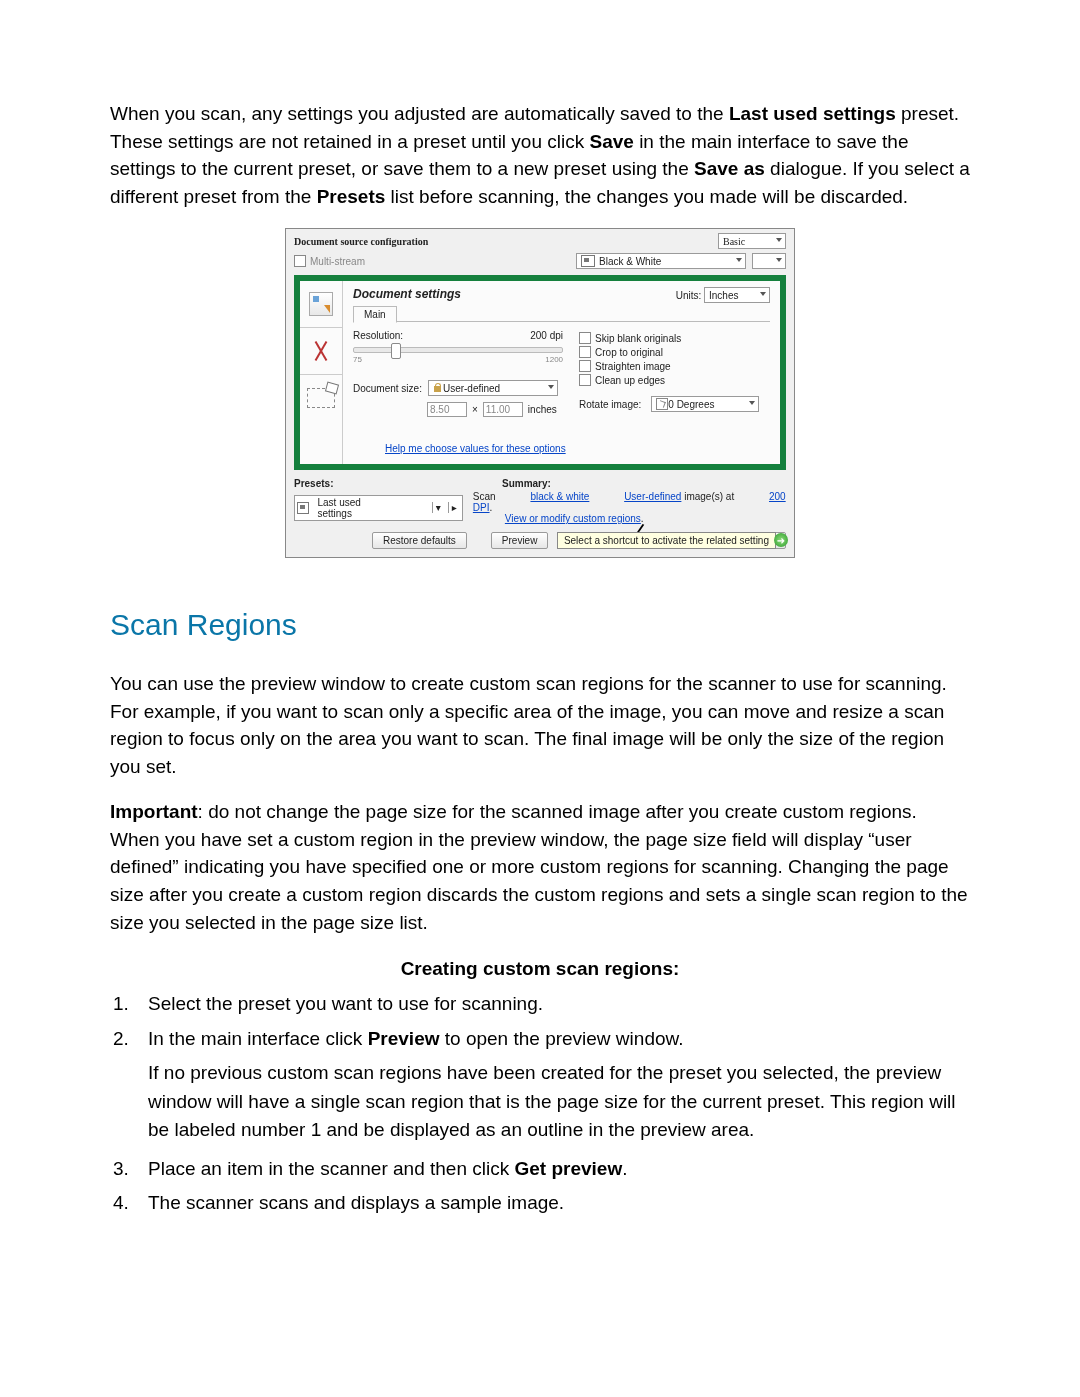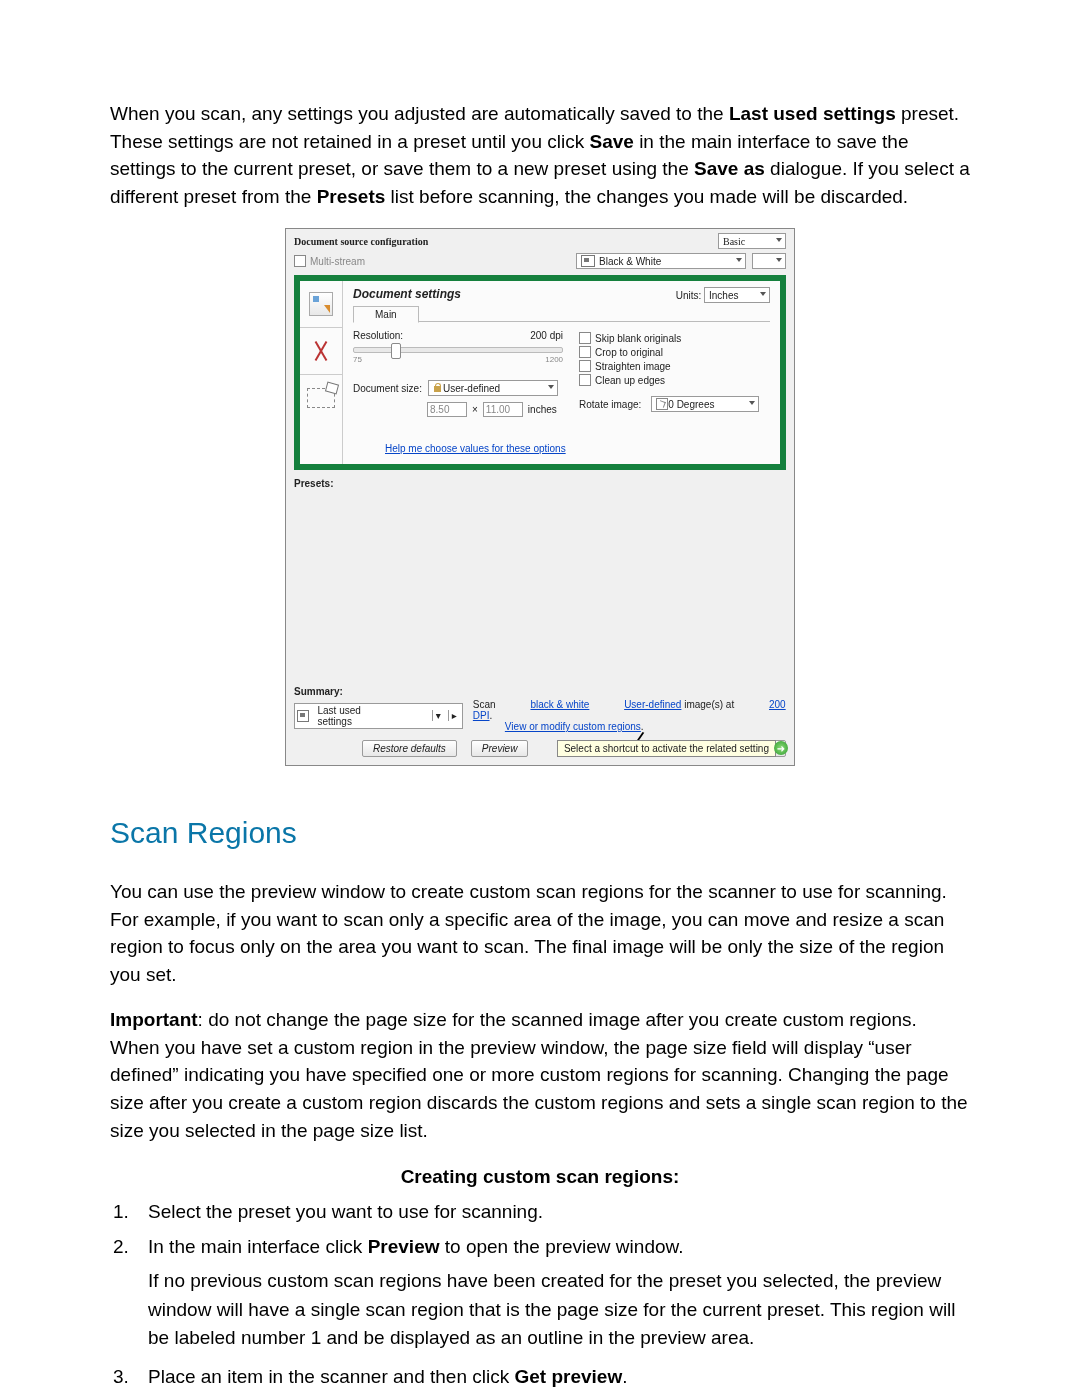--- a/index.html
+++ b/index.html
@@ -127,21 +127,21 @@
   .icon-red { width:22px;height:22px;position:relative;}
   .icon-red::before,.icon-red::after{content:"";position:absolute;left:10px;top:0;width:2px;height:22px;background:#b33;}
   .icon-red::before{transform:rotate(30deg);} .icon-red::after{transform:rotate(-30deg);}
   .icon-stamp{ width:26px;height:18px;border:1px dashed #888; position:relative;}
   .icon-stamp::after{content:"";position:absolute;right:-4px;top:-6px;width:10px;height:8px;border:1px solid #777;background:#fff;transform:rotate(15deg);}
   .panel-main { flex: 1; padding: 6px 10px 10px 10px; }
   .ds-title { font-weight: bold; font-style: italic; font-size: 12px; margin-bottom: 2px; display:flex; justify-content:space-between;}
   .units { font-weight: normal; font-style: normal; font-size:10px;}
   .tab-main {
     display:inline-block; border:1px solid #bbb; border-bottom:1px solid #fbfbfb;
-    background:#fbfbfb; padding:2px 21px; position:relative; top:1px;
+    background:#fbfbfb; padding:2px 10px; position:relative; top:1px;
   }
   .tabline { border-bottom:1px solid #bbb; height:0; margin-top:-1px;}
   .twocol { display:flex; gap:16px; margin-top:8px;}
   .leftc { flex:1.1; }
   .rightc { flex:1; }
   .lbl-row { display:flex; justify-content:space-between; margin-bottom:2px;}
   .slider {
     height: 4px; background:#e9e9e9; border:1px solid #bbb; border-radius:2px;
     position:relative; margin:6px 0 2px 0;
   }
@@ -158,21 +158,21 @@
   .rot .ic{ width:10px;height:10px;border:1px solid #888;display:inline-block;position:relative;}
   .rot .ic::after{content:"";position:absolute;left:2px;top:2px;width:5px;height:5px;border:1px solid #888;border-left:none;border-bottom:none;transform:rotate(20deg);}
   .linklike{ color:#0645c8; text-decoration:underline;padding-left:32px; }
   .presets{ padding:2px 8px 2px 8px; font-weight:bold;}
   .pres-row{ display:flex; padding:0 8px 4px 8px; gap:10px;}
   .pres-left{ display:flex; align-items:center;}
   .pres-select{ border:1px solid #9a9a9a; background:#fff; padding:1px 2px; display:flex;align-items:center;gap:4px;}
   .pres-select .dd{border-left:1px solid #9a9a9a;padding:0 3px;}
   .pres-select .ar{border-left:1px solid #9a9a9a;padding:0 3px;}
   .pres-right{ font-size:10px;}
-  .btnbar{ display:flex; gap:14px; padding:4px 8px 8px 8px; align-items:center;font-style:italic;}
+  .btnbar{ display:flex; gap:24px; padding:4px 8px 8px 8px; align-items:center;}
   .wbtn{
     border:1px solid #9a9a9a; background:linear-gradient(#fff,#e7e7e7);
     padding:2px 10px; border-radius:2px;
   }
   .tooltip{
     position:absolute; right:18px; bottom:8px;
     background:#ffffe1; border:1px solid #888; padding:2px 6px;
     font-size:10px;
   }
   .help-arrow{
@@ -290,21 +290,21 @@
             </div>
           </div>
         </div>
 
         <div style="margin-top:26px;">
           <a class="linklike">Help me choose values for these options</a>
         </div>
       </div>
     </div>
 
-    <div class="presets" style="display:flex;flex-direction:column;">
+    <div class="presets" style="display:flex;">
       <span style="flex:0 0 208px;">Presets:</span>
       <span>Summary:</span>
     </div>
     <div class="pres-row">
       <div class="pres-left">
         <span class="pres-select">
           <span class="mini-icon"></span>
           <span style="padding-right:40px;">Last used settings</span>
           <span class="dd">▾</span>
           <span class="ar">▸</span>

